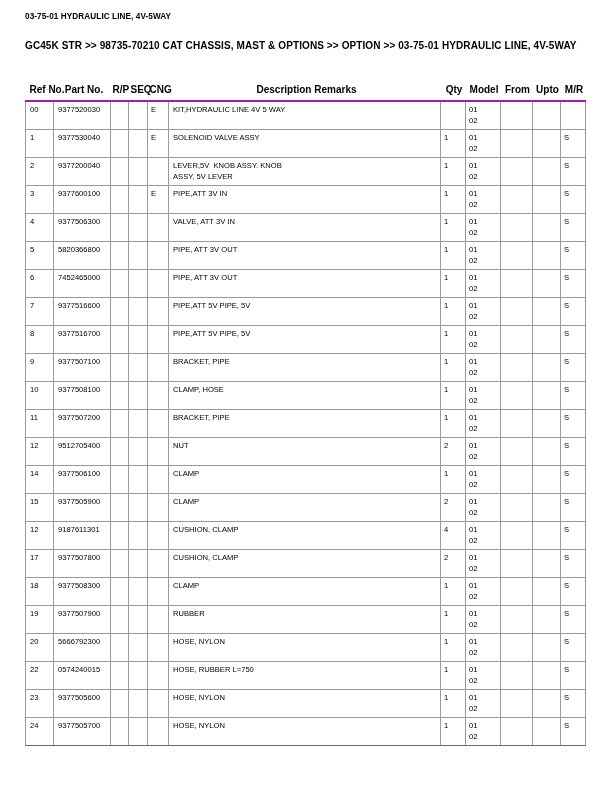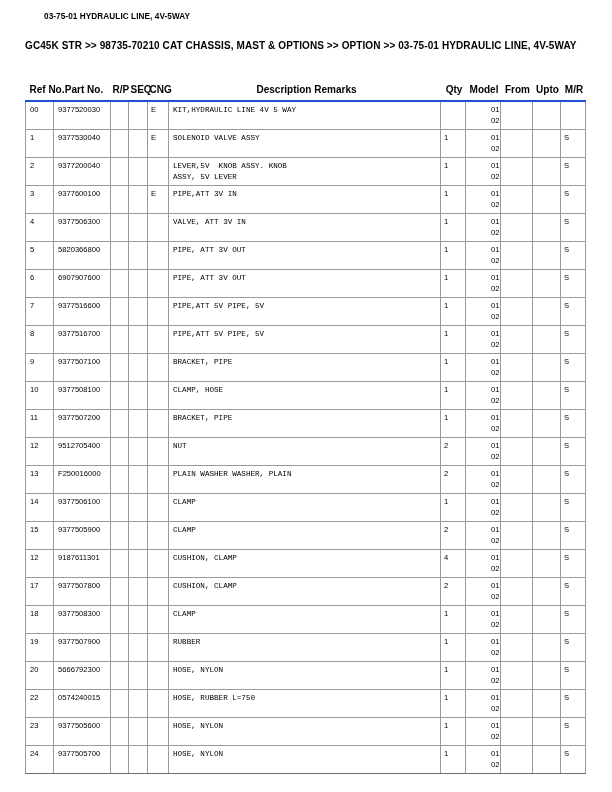--- a/index.html
+++ b/index.html
@@ -23,21 +23,20 @@
     box-sizing: border-box;
   }
   .doc-title {
     position: absolute;
     left: 25px;
     top: 12px;
     font-size: 8.2px;
     font-weight: bold;
     letter-spacing: 0.01em;
     white-space: nowrap;
-    margin-left: 19px;
   }
   .breadcrumb {
     position: absolute;
     left: 25px;
     top: 40px;
     font-size: 10px;
     font-weight: bold;
     letter-spacing: 0.01em;
     white-space: nowrap;
   }
@@ -82,21 +81,21 @@
   table.parts thead th.th-cng,
   table.parts thead th.th-qty,
   table.parts thead th.th-model,
   table.parts thead th.th-from,
   table.parts thead th.th-upto,
   table.parts thead th.th-mr {
     padding-left: 2px;
   }
 
   table.parts tbody tr:first-child > td {
-    border-top: 2px solid #1d4ed8;
+    border-top: 2px solid #a21caf;
   }
 
   table.parts tbody td {
     border: 1px solid #9a9a9a;
     padding: 3px 4px 3px 4px;
     vertical-align: top;
     height: 19px;
     line-height: 10.5px;
     font-size: 7.6px;
     overflow: hidden;
@@ -104,27 +103,25 @@
   table.parts tbody tr:last-child > td {
     border-bottom: 1.4px solid #6d6d6d;
   }
   table.parts tbody td.cell-narrow {
     padding-left: 3px;
     padding-right: 2px;
   }
   .model-line {
     display: block;
     line-height: 10.5px;
-    margin-left: 22px;
   }
   .desc-line {
     display: block;
     line-height: 10.5px;
     white-space: pre;
-    font-family: Liberation Mono, monospace;
   }
 </style>
 </head>
 <body>
 
 <div class="page">
 
   <div class="doc-title">03-75-01 HYDRAULIC LINE, 4V-5WAY</div>
 
   <div class="breadcrumb">GC45K STR &gt;&gt; 98735-70210 CAT CHASSIS, MAST &amp; OPTIONS &gt;&gt; OPTION &gt;&gt; 03-75-01 HYDRAULIC LINE, 4V-5WAY</div>
@@ -264,21 +261,21 @@
             <td class="cell-narrow">
               <span class="model-line">01</span>
               <span class="model-line">02</span>
             </td>
             <td class="cell-narrow"></td>
             <td class="cell-narrow"></td>
             <td class="cell-narrow">S</td>
           </tr>
           <tr>
             <td>6</td>
-            <td>6907907600</td>
+            <td>7452465000</td>
             <td class="cell-narrow"></td>
             <td class="cell-narrow"></td>
             <td class="cell-narrow"></td>
             <td>
               <span class="desc-line">PIPE, ATT 3V OUT</span>
             </td>
             <td class="cell-narrow">1</td>
             <td class="cell-narrow">
               <span class="model-line">01</span>
               <span class="model-line">02</span>
@@ -378,38 +375,20 @@
             <td class="cell-narrow">S</td>
           </tr>
           <tr>
             <td>12</td>
             <td>9512705400</td>
             <td class="cell-narrow"></td>
             <td class="cell-narrow"></td>
             <td class="cell-narrow"></td>
             <td>
               <span class="desc-line">NUT</span>
-            </td>
-            <td class="cell-narrow">2</td>
-            <td class="cell-narrow">
-              <span class="model-line">01</span>
-              <span class="model-line">02</span>
-            </td>
-            <td class="cell-narrow"></td>
-            <td class="cell-narrow"></td>
-            <td class="cell-narrow">S</td>
-          </tr>
-          <tr>
-            <td>13</td>
-            <td>F250016000</td>
-            <td class="cell-narrow"></td>
-            <td class="cell-narrow"></td>
-            <td class="cell-narrow"></td>
-            <td>
-              <span class="desc-line">PLAIN WASHER WASHER, PLAIN</span>
             </td>
             <td class="cell-narrow">2</td>
             <td class="cell-narrow">
               <span class="model-line">01</span>
               <span class="model-line">02</span>
             </td>
             <td class="cell-narrow"></td>
             <td class="cell-narrow"></td>
             <td class="cell-narrow">S</td>
           </tr>

